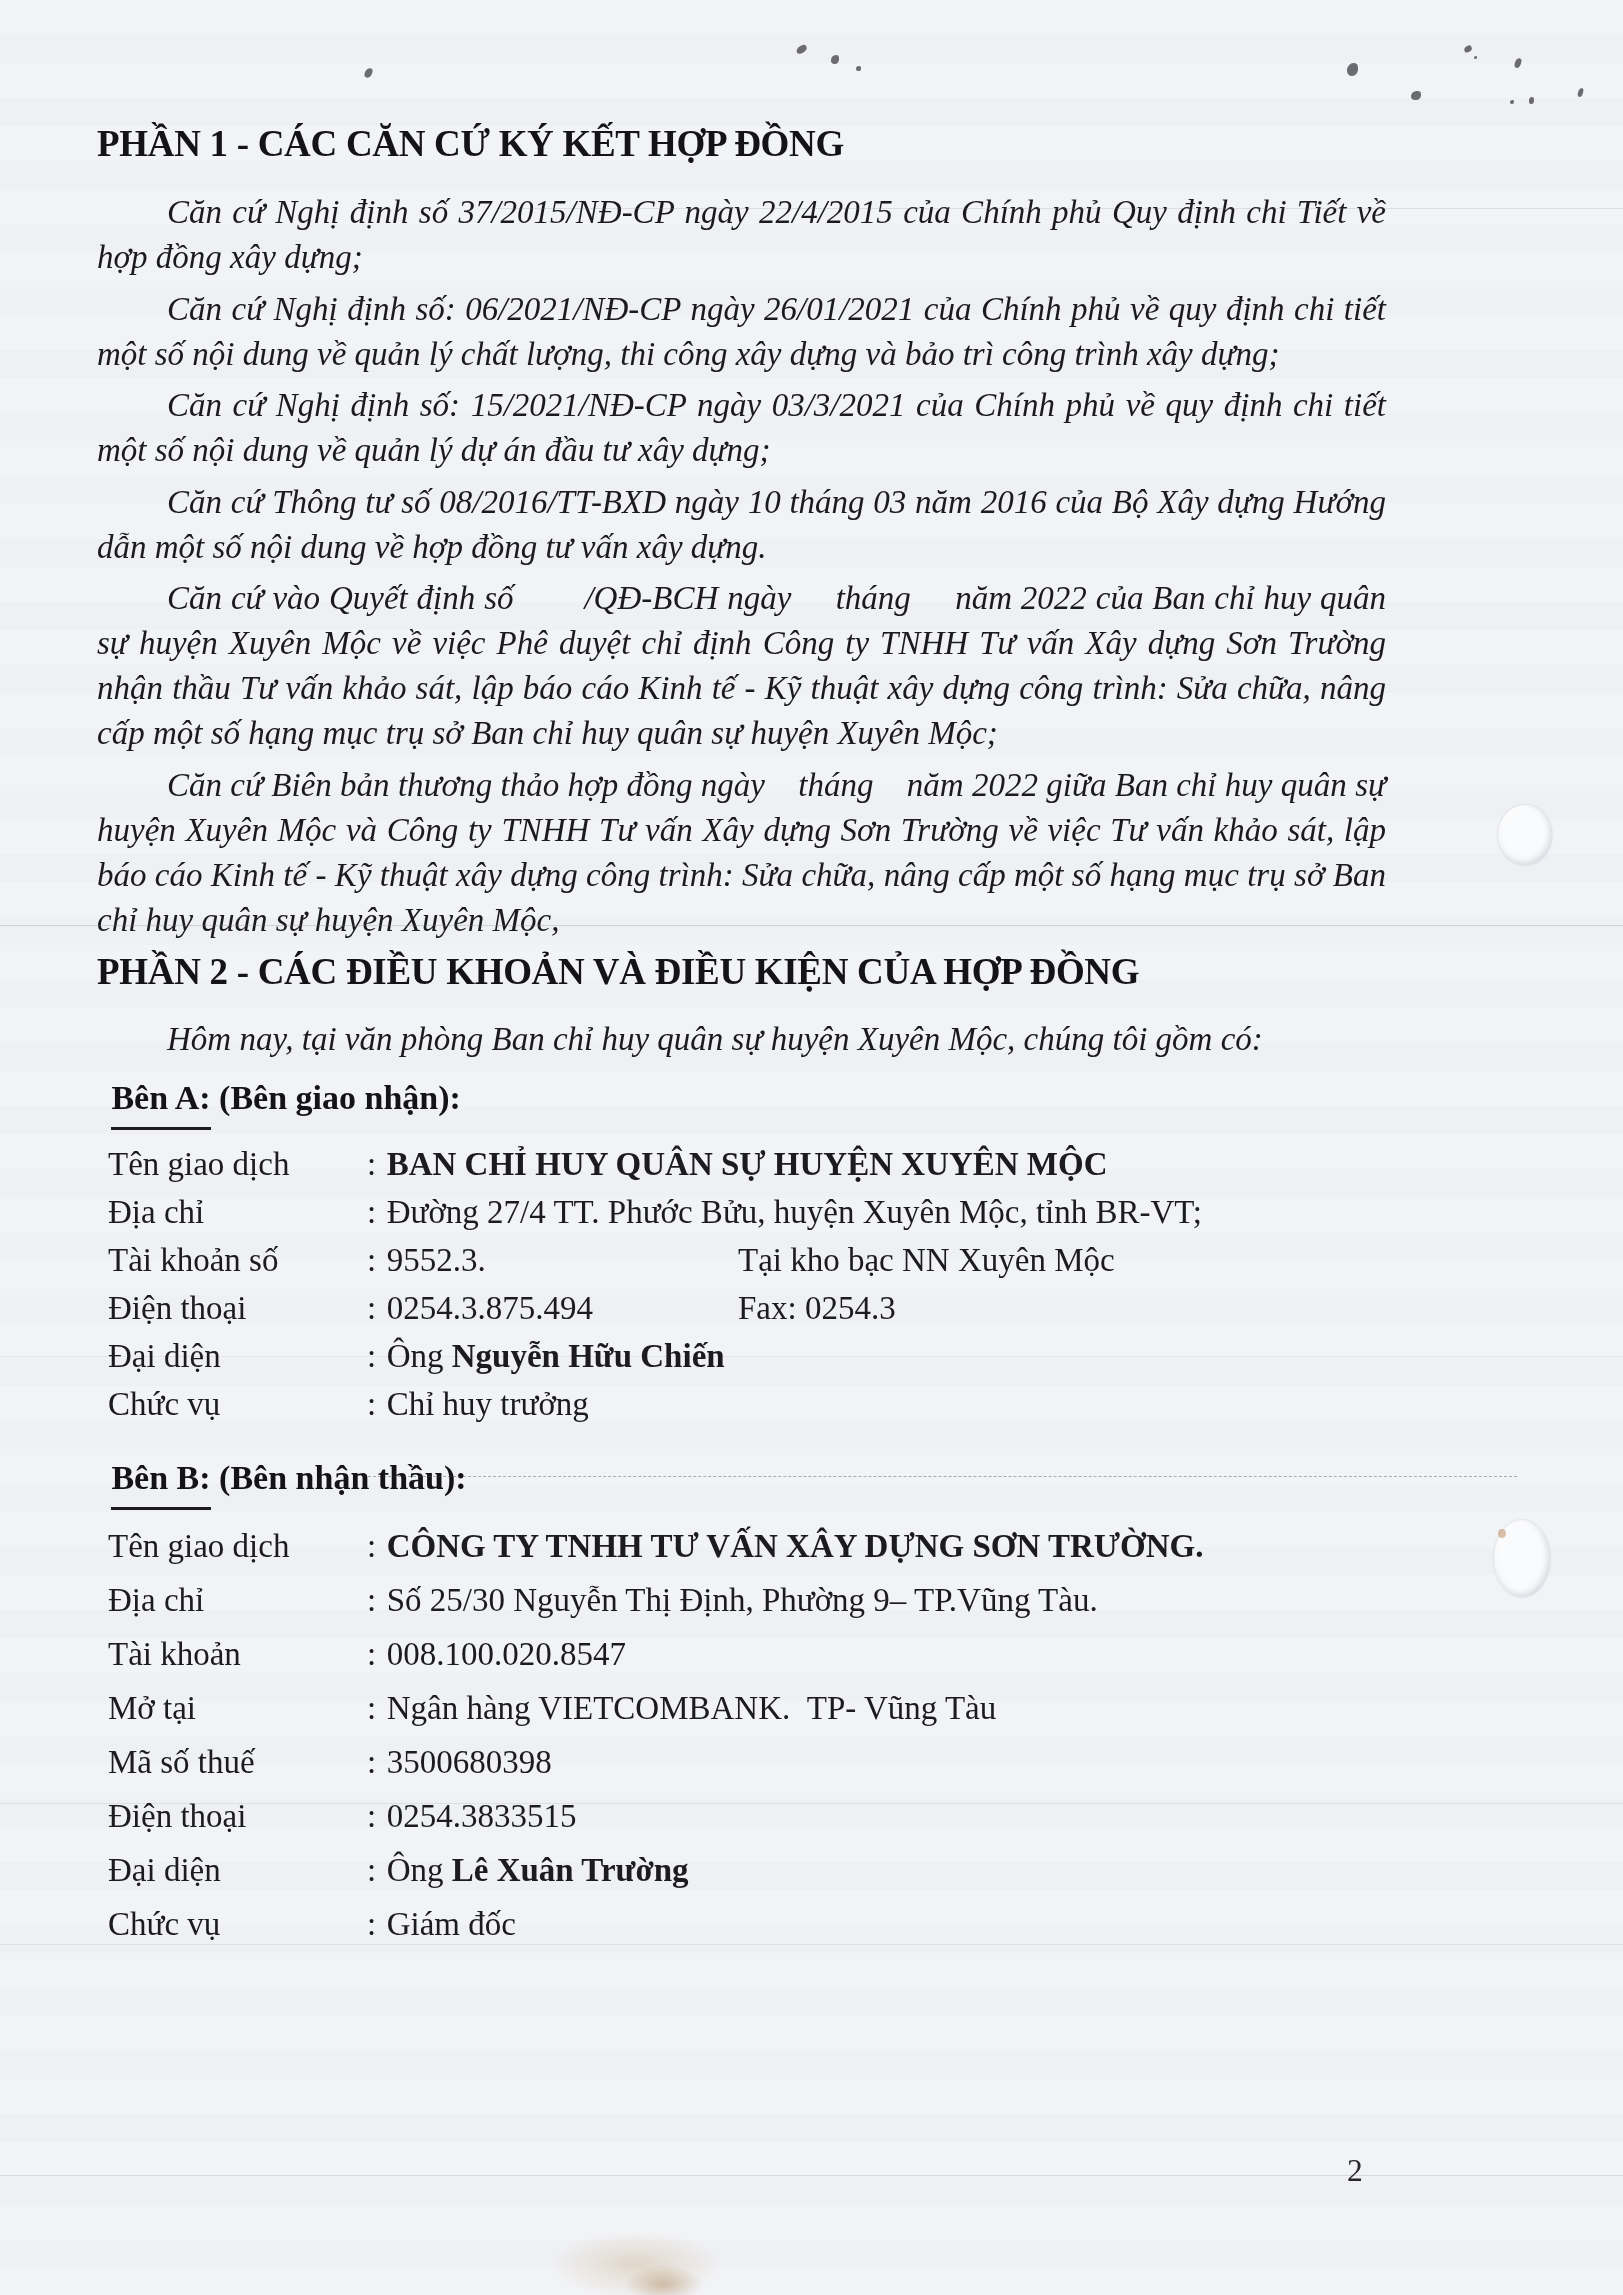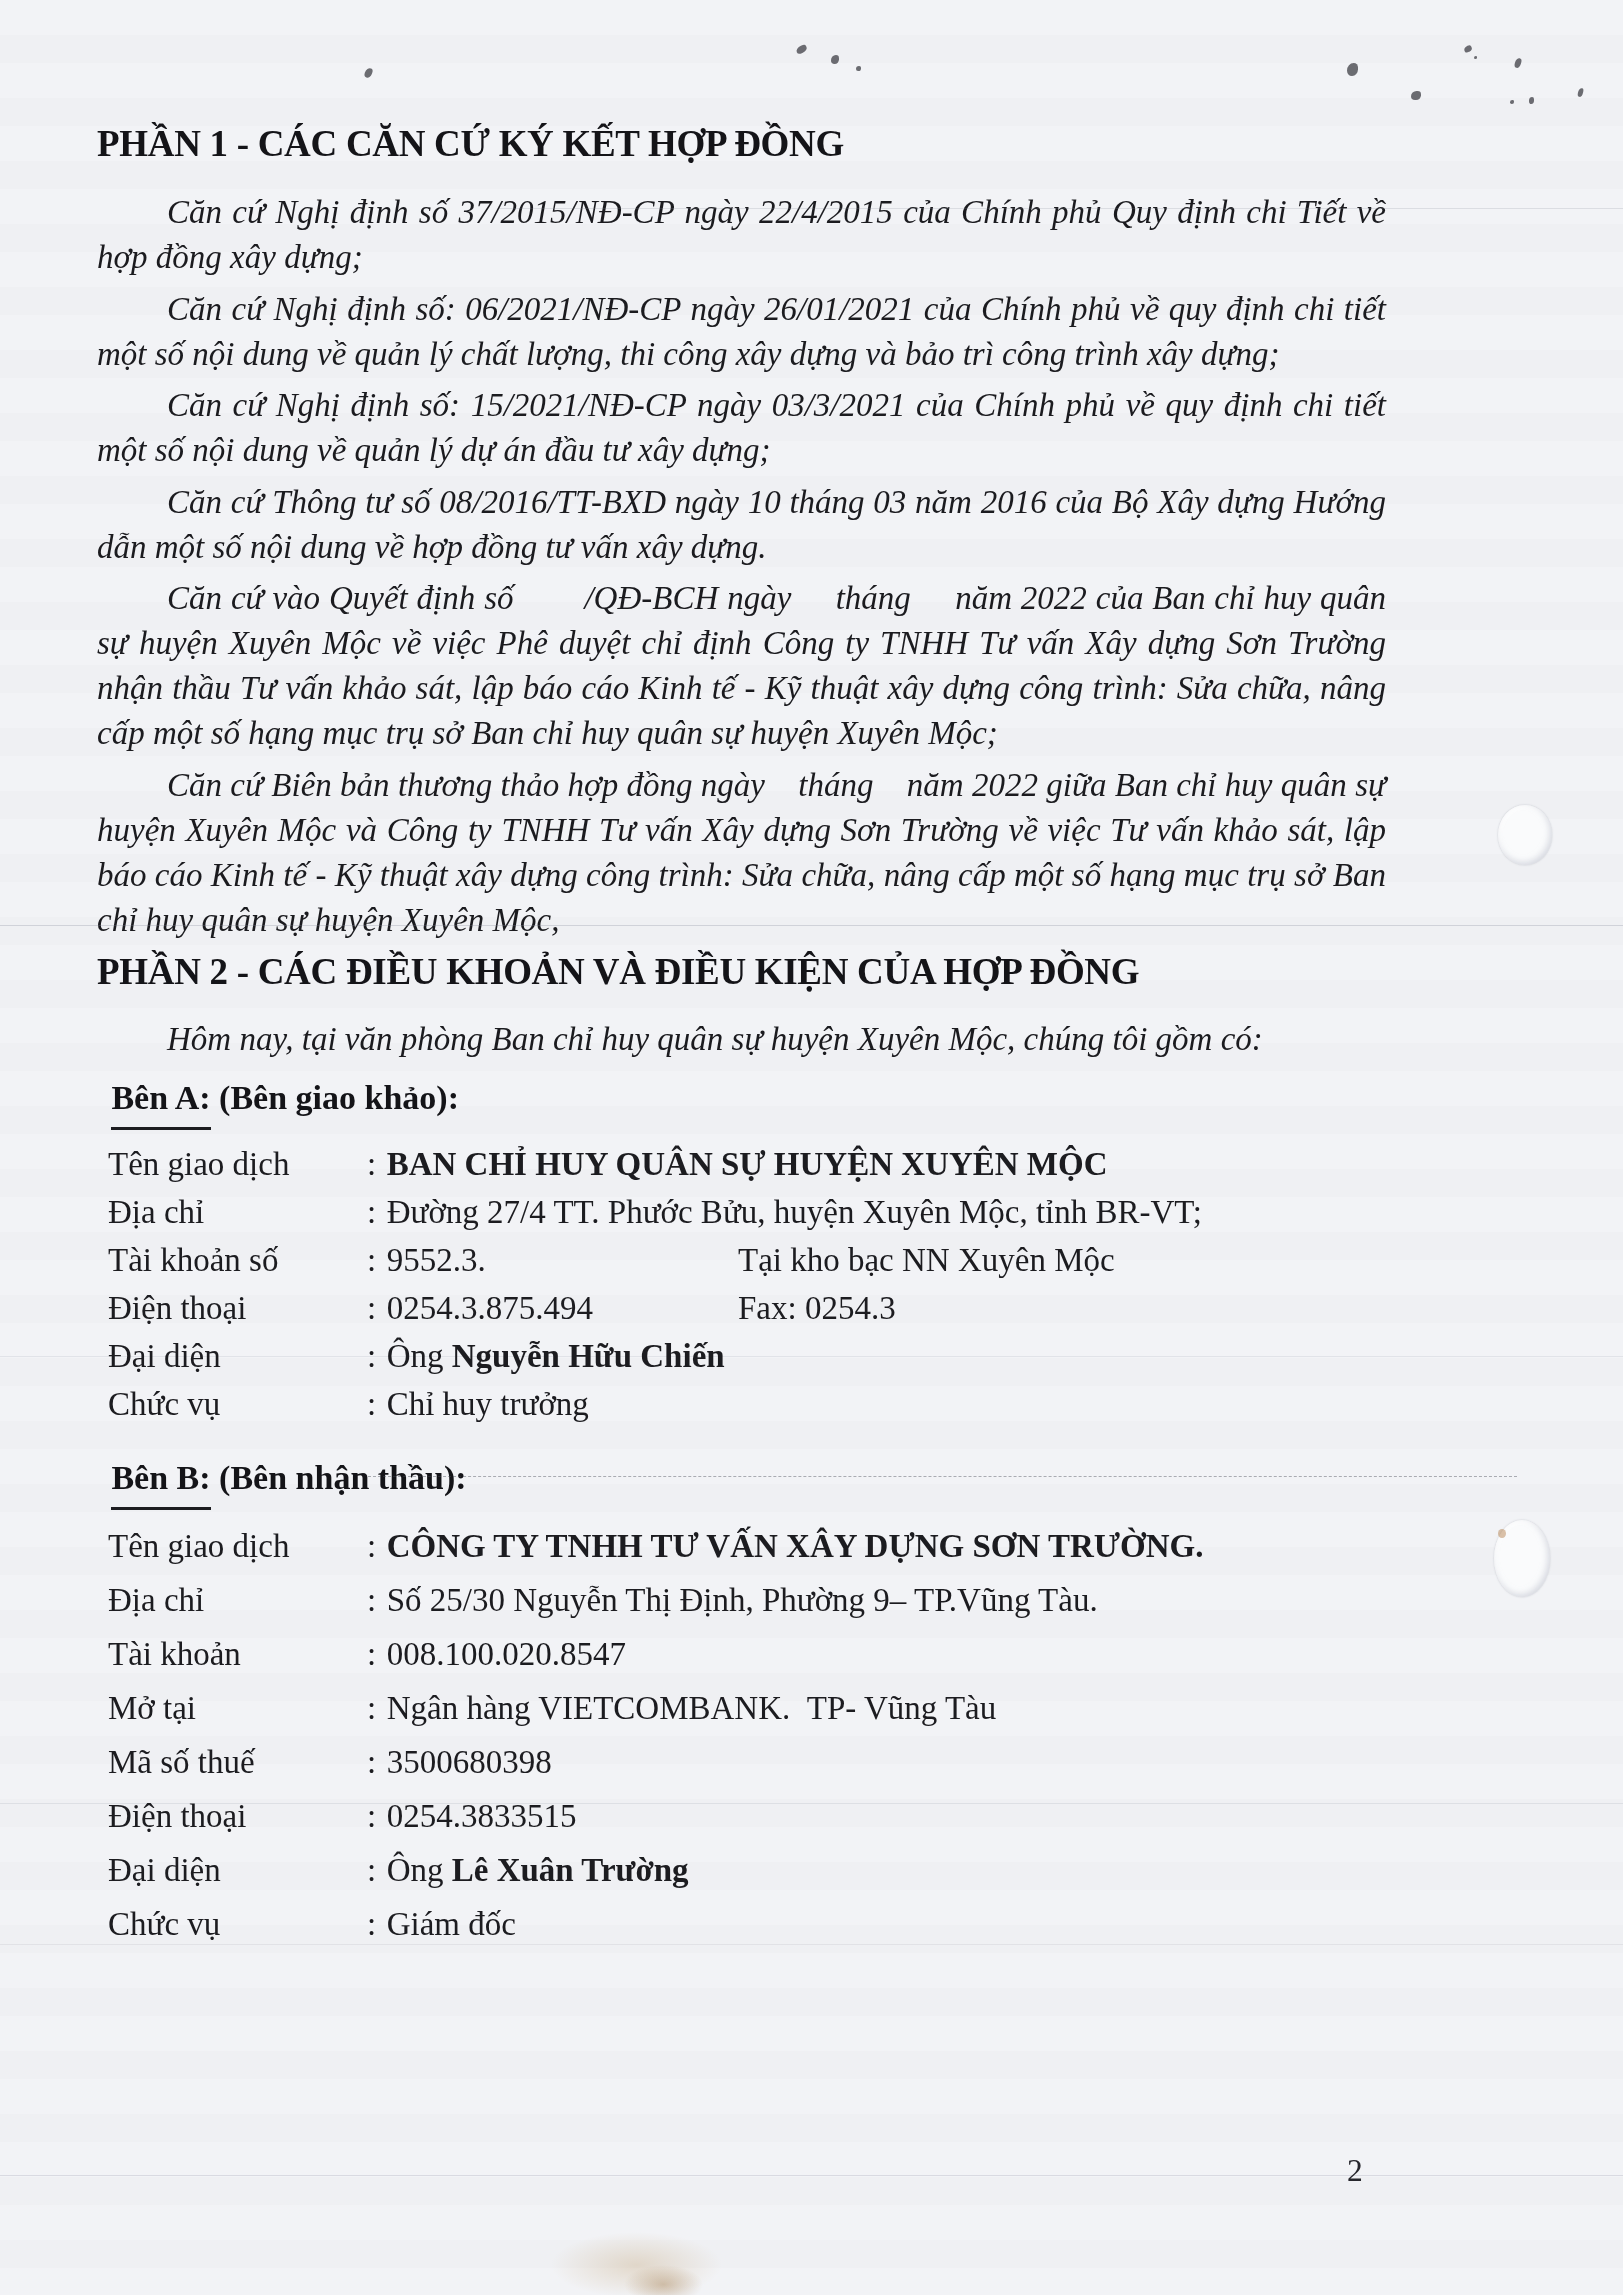--- a/index.html
+++ b/index.html
@@ -103,21 +103,21 @@
     <p class="body">Căn cứ Nghị định số: 06/2021/NĐ-CP ngày 26/01/2021 của Chính phủ về quy định chi tiết một số nội dung về quản lý chất lượng, thi công xây dựng và bảo trì công trình xây dựng;</p>
     <p class="body">Căn cứ Nghị định số: 15/2021/NĐ-CP ngày 03/3/2021 của Chính phủ về quy định chi tiết một số nội dung về quản lý dự án đầu tư xây dựng;</p>
     <p class="body">Căn cứ Thông tư số 08/2016/TT-BXD ngày 10 tháng 03 năm 2016 của Bộ Xây dựng Hướng dẫn một số nội dung về hợp đồng tư vấn xây dựng.</p>
     <p class="body">Căn cứ vào Quyết định số &nbsp;&nbsp;&nbsp;&nbsp;&nbsp;&nbsp; /QĐ-BCH ngày &nbsp;&nbsp;&nbsp; tháng &nbsp;&nbsp;&nbsp; năm 2022 của Ban chỉ huy quân sự huyện Xuyên Mộc về việc Phê duyệt chỉ định Công ty TNHH Tư vấn Xây dựng Sơn Trường nhận thầu Tư vấn khảo sát, lập báo cáo Kinh tế - Kỹ thuật xây dựng công trình: Sửa chữa, nâng cấp một số hạng mục trụ sở Ban chỉ huy quân sự huyện Xuyên Mộc;</p>
     <p class="body">Căn cứ Biên bản thương thảo hợp đồng ngày &nbsp;&nbsp; tháng &nbsp;&nbsp; năm 2022 giữa Ban chỉ huy quân sự huyện Xuyên Mộc và Công ty TNHH Tư vấn Xây dựng Sơn Trường về việc Tư vấn khảo sát, lập báo cáo Kinh tế - Kỹ thuật xây dựng công trình: Sửa chữa, nâng cấp một số hạng mục trụ sở Ban chỉ huy quân sự huyện Xuyên Mộc,</p>
 
     <h1 class="section-heading part2-heading">PHẦN 2 - CÁC ĐIỀU KHOẢN VÀ ĐIỀU KIỆN CỦA HỢP ĐỒNG</h1>
 
     <p class="body intro">Hôm nay, tại văn phòng Ban chỉ huy quân sự huyện Xuyên Mộc, chúng tôi gồm có:</p>
 
-    <h2 class="party-heading"><span class="u">Bên A:</span><span> (Bên giao khảo):</span></h2>
+    <h2 class="party-heading"><span class="u">Bên A:</span><span> (Bên giao nhận):</span></h2>
 
     <div class="rows rows-a">
       <div class="row">
         <span class="lbl">Tên giao dịch</span>
         <span class="val"><span class="colon">:</span><span></span><span class="strong">BAN CHỈ HUY QUÂN SỰ HUYỆN XUYÊN MỘC</span><span></span></span>
       </div>
       <div class="row">
         <span class="lbl">Địa chỉ</span>
         <span class="val"><span class="colon">:</span><span></span><span class="strong"></span><span>Đường 27/4 TT. Phước Bửu, huyện Xuyên Mộc, tỉnh BR-VT;</span></span>
       </div>

